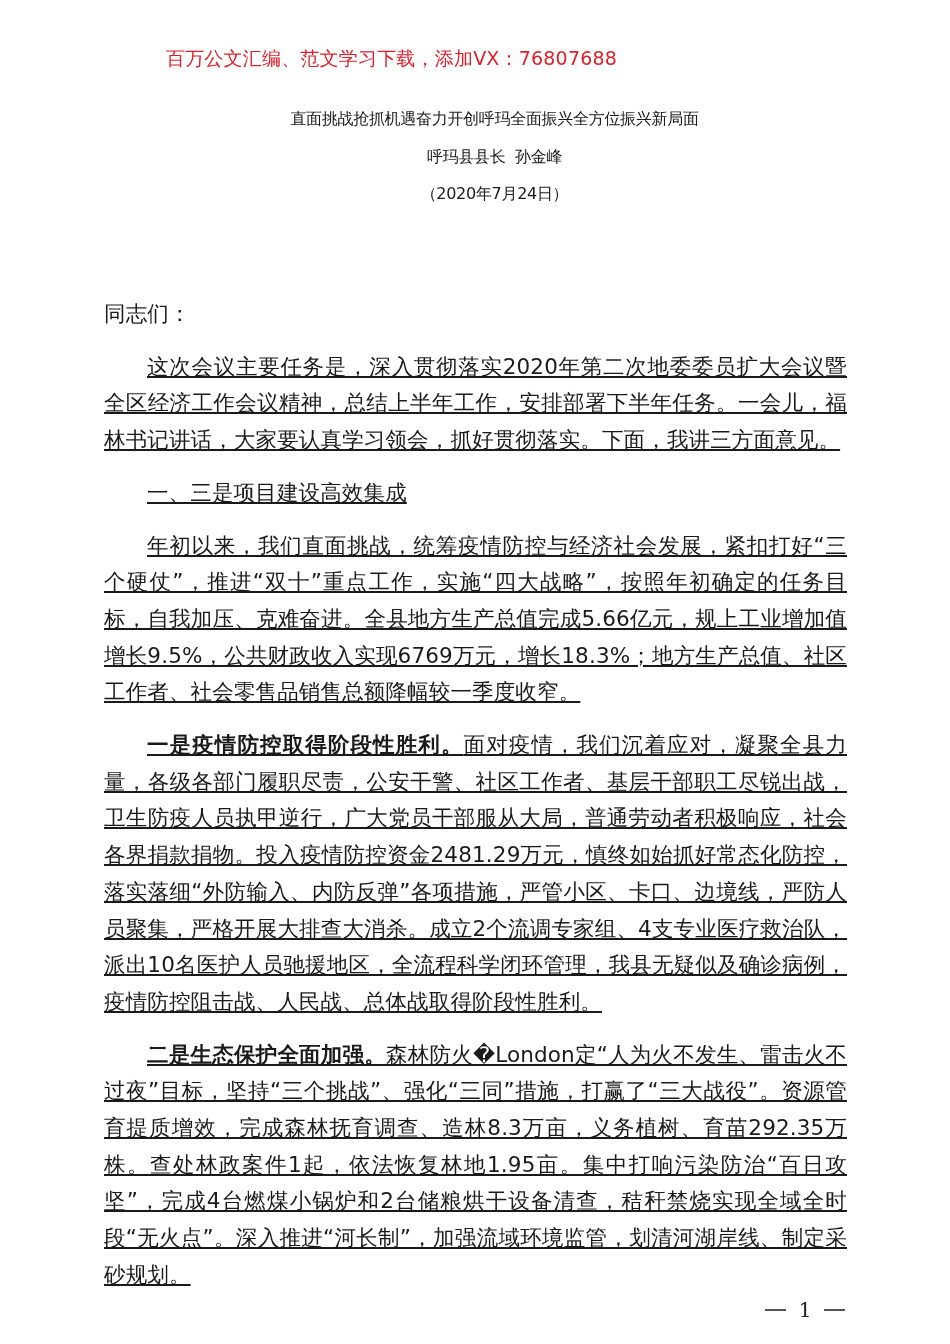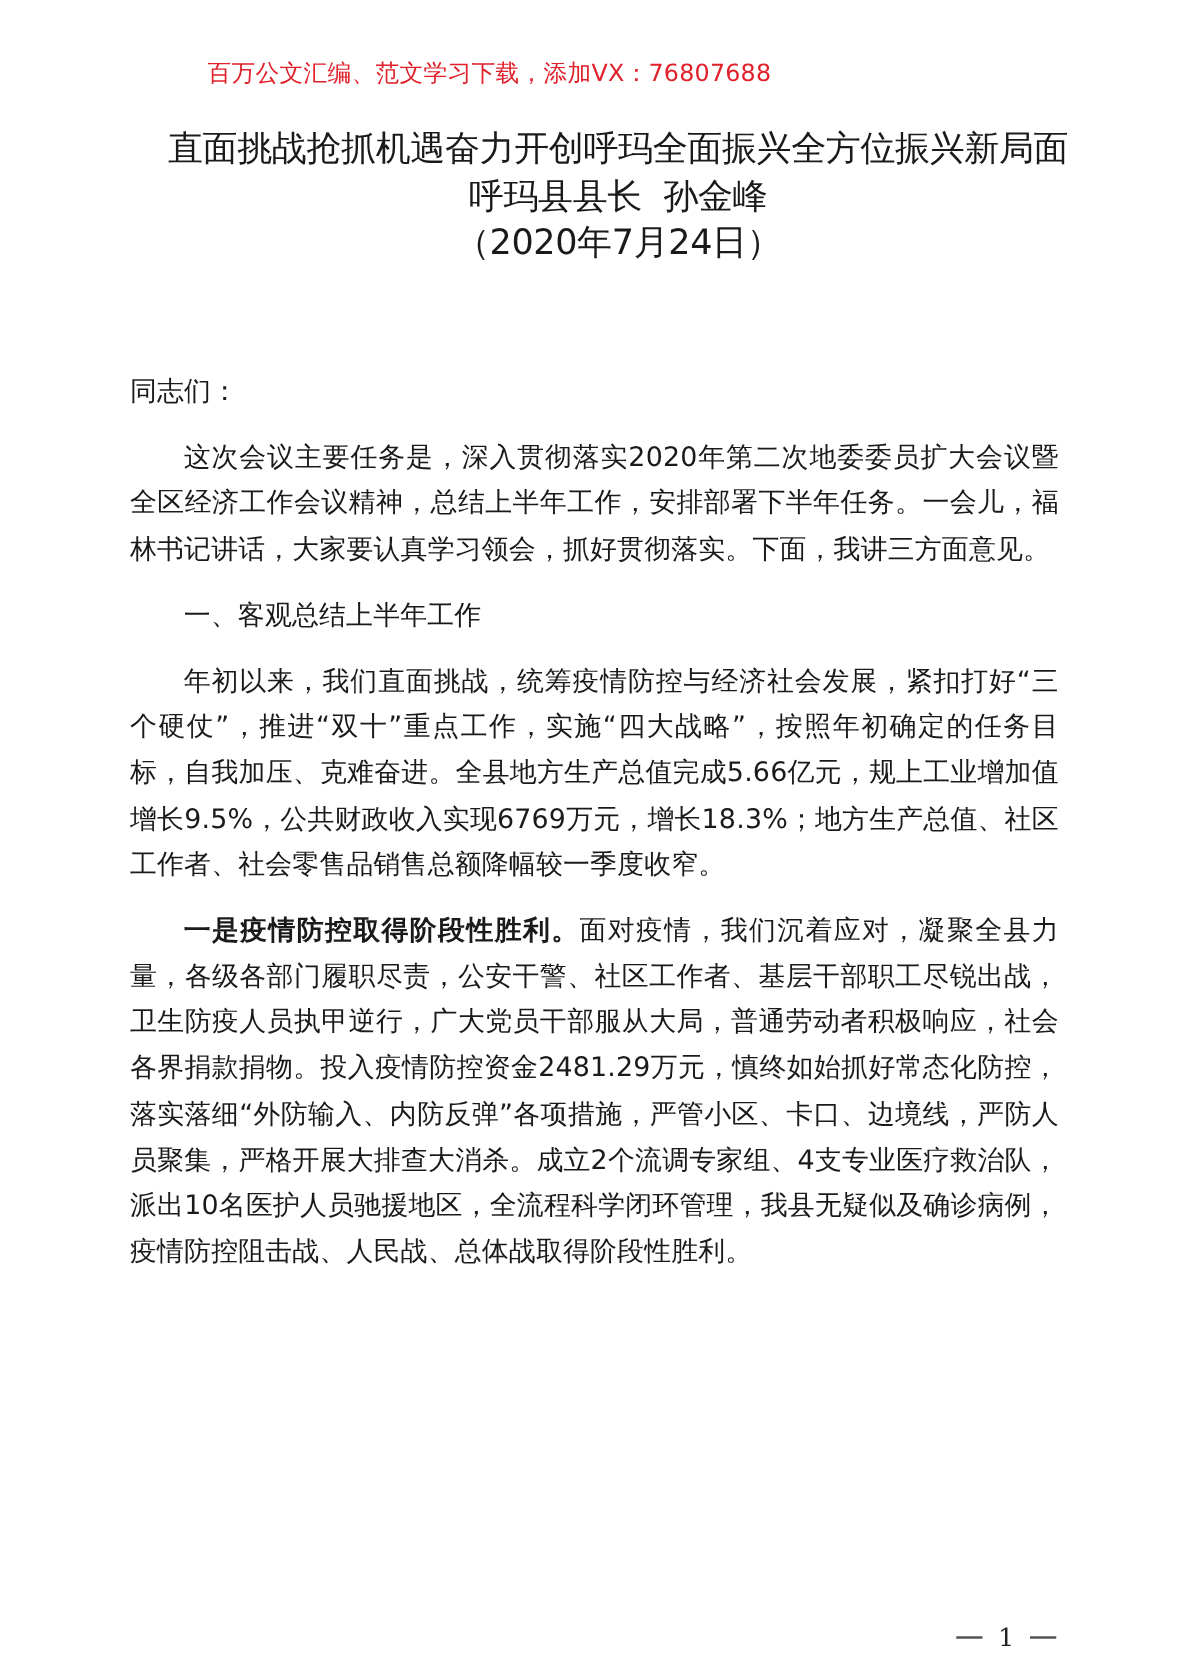--- a/index.html
+++ b/index.html
@@ -1,25 +1,25 @@
 <!DOCTYPE html>
 <html><head>
 <meta charset="utf-8">
 <style>
   html, body { margin: 0; padding: 0; background: #ffffff; }
   body { width: 950px; height: 1344px; position: relative; overflow: hidden;
          font-family: "DejaVu Sans", "Liberation Sans", sans-serif; color: #1a1a1a; }
   .watermark { position: absolute; top: 46px; left: 0; width: 783px; text-align: center;
                font-size: 19px; color: #e0202a; letter-spacing: 0.2px; }
   .title-block { position: absolute; top: 100px; left: 0; width: 950px; text-align: center; }
-  .title-line { font-size: 28px; line-height: 37.5px; height: 37.5px; white-space: nowrap; letter-spacing: -0.3px; padding-left: 39px; }
+  .title-line { font-size: 16px; line-height: 37.5px; height: 37.5px; white-space: nowrap; letter-spacing: -0.3px; padding-left: 39px; }
   .body-text { position: absolute; top: 280px; left: 88px; width: 775px; }
   .para { font-size: 21.5px; line-height: 36.7px; text-align: justify; text-align-last: left;
           letter-spacing: 0.15px; margin: 16px; }
-  .indent { text-indent: 43px; }
+  .indent { text-indent: 43px; text-decoration: underline; }
   .greeting { margin-bottom: 0; }
   .bold { font-weight: bold; }
   .page-num { position: absolute; top: 1298px; left: 765px; width: 80px; font-size: 20px;
               font-family: "DejaVu Serif", "Liberation Serif", serif; color: #222;
               display: flex; align-items: center; justify-content: space-between; }
   .dash { display: inline-block; width: 21px; height: 2px; background: #555; }
 </style>
 </head>
 <body>
 
@@ -27,22 +27,23 @@
 
 <div class="title-block">
   <div class="title-line">直面挑战抢抓机遇奋力开创呼玛全面振兴全方位振兴新局面</div>
   <div class="title-line" style="white-space: pre;">呼玛县县长  孙金峰</div>
   <div class="title-line">（2020年7月24日）</div>
 </div>
 
 <div class="body-text">
   <p class="para greeting">同志们：</p>
   <p class="para indent">这次会议主要任务是，深入贯彻落实2020年第二次地委委员扩大会议暨全区经济工作会议精神，总结上半年工作，安排部署下半年任务。一会儿，福林书记讲话，大家要认真学习领会，抓好贯彻落实。下面，我讲三方面意见。</p>
-  <p class="para indent">一、客观总结上半年工作</p>
+  <p class="para indent">一、三是项目建设高效集成</p>
   <p class="para indent">年初以来，我们直面挑战，统筹疫情防控与经济社会发展，紧扣打好“三个硬仗”，推进“双十”重点工作，实施“四大战略”，按照年初确定的任务目标，自我加压、克难奋进。全县地方生产总值完成5.66亿元，规上工业增加值增长9.5%，公共财政收入实现6769万元，增长18.3%；地方生产总值、社区工作者、社会零售品销售总额降幅较一季度收窄。</p>
   <p class="para indent"><span class="bold">一是疫情防控取得阶段性胜利。</span><span>面对疫情，我们沉着应对，凝聚全县力量，各级各部门履职尽责，公安干警、社区工作者、基层干部职工尽锐出战，卫生防疫人员执甲逆行，广大党员干部服从大局，普通劳动者积极响应，社会各界捐款捐物。投入疫情防控资金2481.29万元，慎终如始抓好常态化防控，落实落细“外防输入、内防反弹”各项措施，严管小区、卡口、边境线，严防人员聚集，严格开展大排查大消杀。成立2个流调专家组、4支专业医疗救治队，派出10名医护人员驰援地区，全流程科学闭环管理，我县无疑似及确诊病例，疫情防控阻击战、人民战、总体战取得阶段性胜利。</span></p>
+  <p class="para indent"><span class="bold">二是生态保护全面加强。</span><span>森林防火�London定“人为火不发生、雷击火不过夜”目标，坚持“三个挑战”、强化“三同”措施，打赢了“三大战役”。资源管育提质增效，完成森林抚育调查、造林8.3万亩，义务植树、育苗292.35万株。查处林政案件1起，依法恢复林地1.95亩。集中打响污染防治“百日攻坚”，完成4台燃煤小锅炉和2台储粮烘干设备清查，秸秆禁烧实现全域全时段“无火点”。深入推进“河长制”，加强流域环境监管，划清河湖岸线、制定采砂规划。</span></p>
 </div>
 
 <div class="page-num">
   <span class="dash"></span>
   <span>1</span>
   <span class="dash"></span>
 </div>
 
 </body></html>

